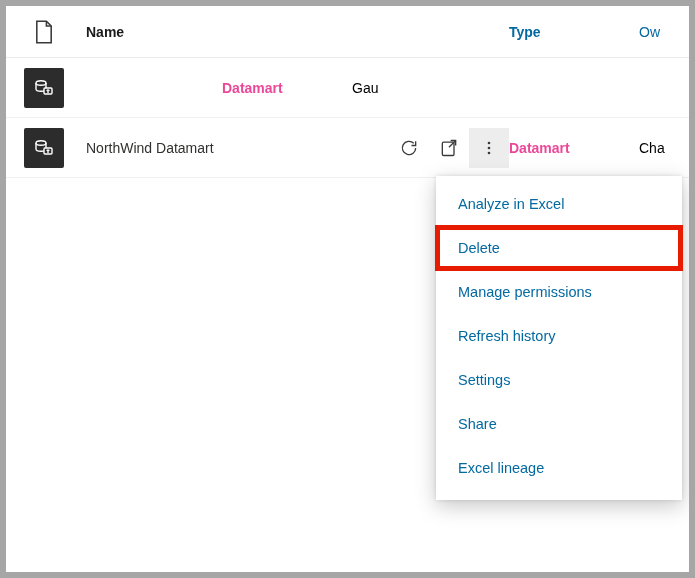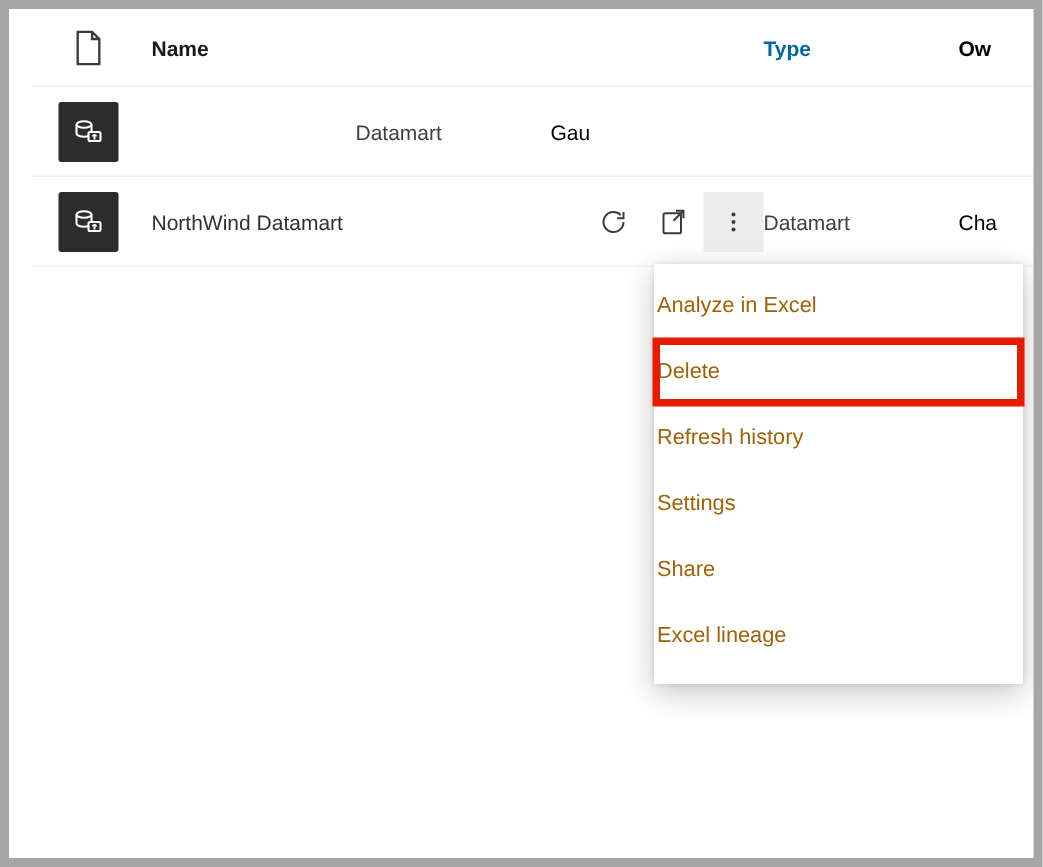--- a/index.html
+++ b/index.html
@@ -11,45 +11,45 @@
     width: 695px;
     height: 578px;
     overflow: hidden;
   }
   .frame {
     position: absolute;
     top: 6px; left: 6px; right: 6px; bottom: 6px;
     background: #fff;
     overflow: hidden;
   }
-  .table { width: 100%; padding-left: 15px; }
+  .table { width: 100%; }
   .header-row {
     display: flex;
     align-items: center;
     height: 52px;
     border-bottom: 1px solid #eaeaea;
     font-size: 14px;
     color: #1a1a1a;
     font-weight: 600;
   }
   .data-row {
     display: flex;
     align-items: center;
     height: 60px;
     border-bottom: 1px solid #f0f0f0;
     font-size: 14px;
     color: #323130;
   }
   .col-icon { width: 76px; display:flex; align-items:center; justify-content:center; }
   .col-name { flex: 1; min-width: 0; padding-left: 4px; display:flex; align-items:center;}
   .col-actions { width: 140px; display:flex; align-items:center; justify-content:flex-end; gap:0; }
-  .col-type { width: 130px; color:#404040; font-size:14px; }
+  .col-type { width: 130px; color:#ec4899; font-size:14px;font-weight:bold; }
   .header-row .col-type { color:#0369a1; font-weight:600; }
   .col-owner { width: 50px; color:#000000; font-size:14px; overflow:hidden; white-space:nowrap; }
-  .header-row .col-owner { color:#000000; font-weight:700; }
+  .header-row .col-owner { color:#0369a1; font-weight:400; }
   .header-doc-icon { width:20px; height:24px; }
   .dm-tile {
     width: 40px; height: 40px;
     background: #2c2c2c;
     border-radius: 2px;
     display:flex; align-items:center; justify-content:center;
   }
   .act-btn {
     width: 40px; height: 40px;
     display:flex; align-items:center; justify-content:center;
@@ -64,23 +64,23 @@
     left: 430px;
     top: 170px;
     width: 246px;
     background: #fff;
     box-shadow: 0 6px 20px rgba(0,0,0,0.22), 0 0 4px rgba(0,0,0,0.12);
     padding: 6px 0 10px 0;
   }
   .menu-item {
     height: 44px;
     display:flex; align-items:center;
-    padding: 0 2px;
+    padding: 0 22px;
     font-size: 14.5px;
-    color:#a16207;
+    color:#0369a1;
     cursor:pointer;
     position:relative;
   }
   .menu-item.hl {
     outline: 5px solid #e61b00;
     outline-offset: -4px;
     z-index: 2;
   }
 </style>
 </head>
@@ -154,18 +154,19 @@
       </div>
       <div class="col-type">Datamart</div>
       <div class="col-owner">Cha</div>
     </div>
 
   </div>
 
   <div class="context-menu">
     <div class="menu-item">Analyze in Excel</div>
     <div class="menu-item hl">Delete</div>
+    <div class="menu-item">Manage permissions</div>
     <div class="menu-item">Refresh history</div>
     <div class="menu-item">Settings</div>
     <div class="menu-item">Share</div>
     <div class="menu-item">Excel lineage</div>
   </div>
 </div>
 
 </body></html>

